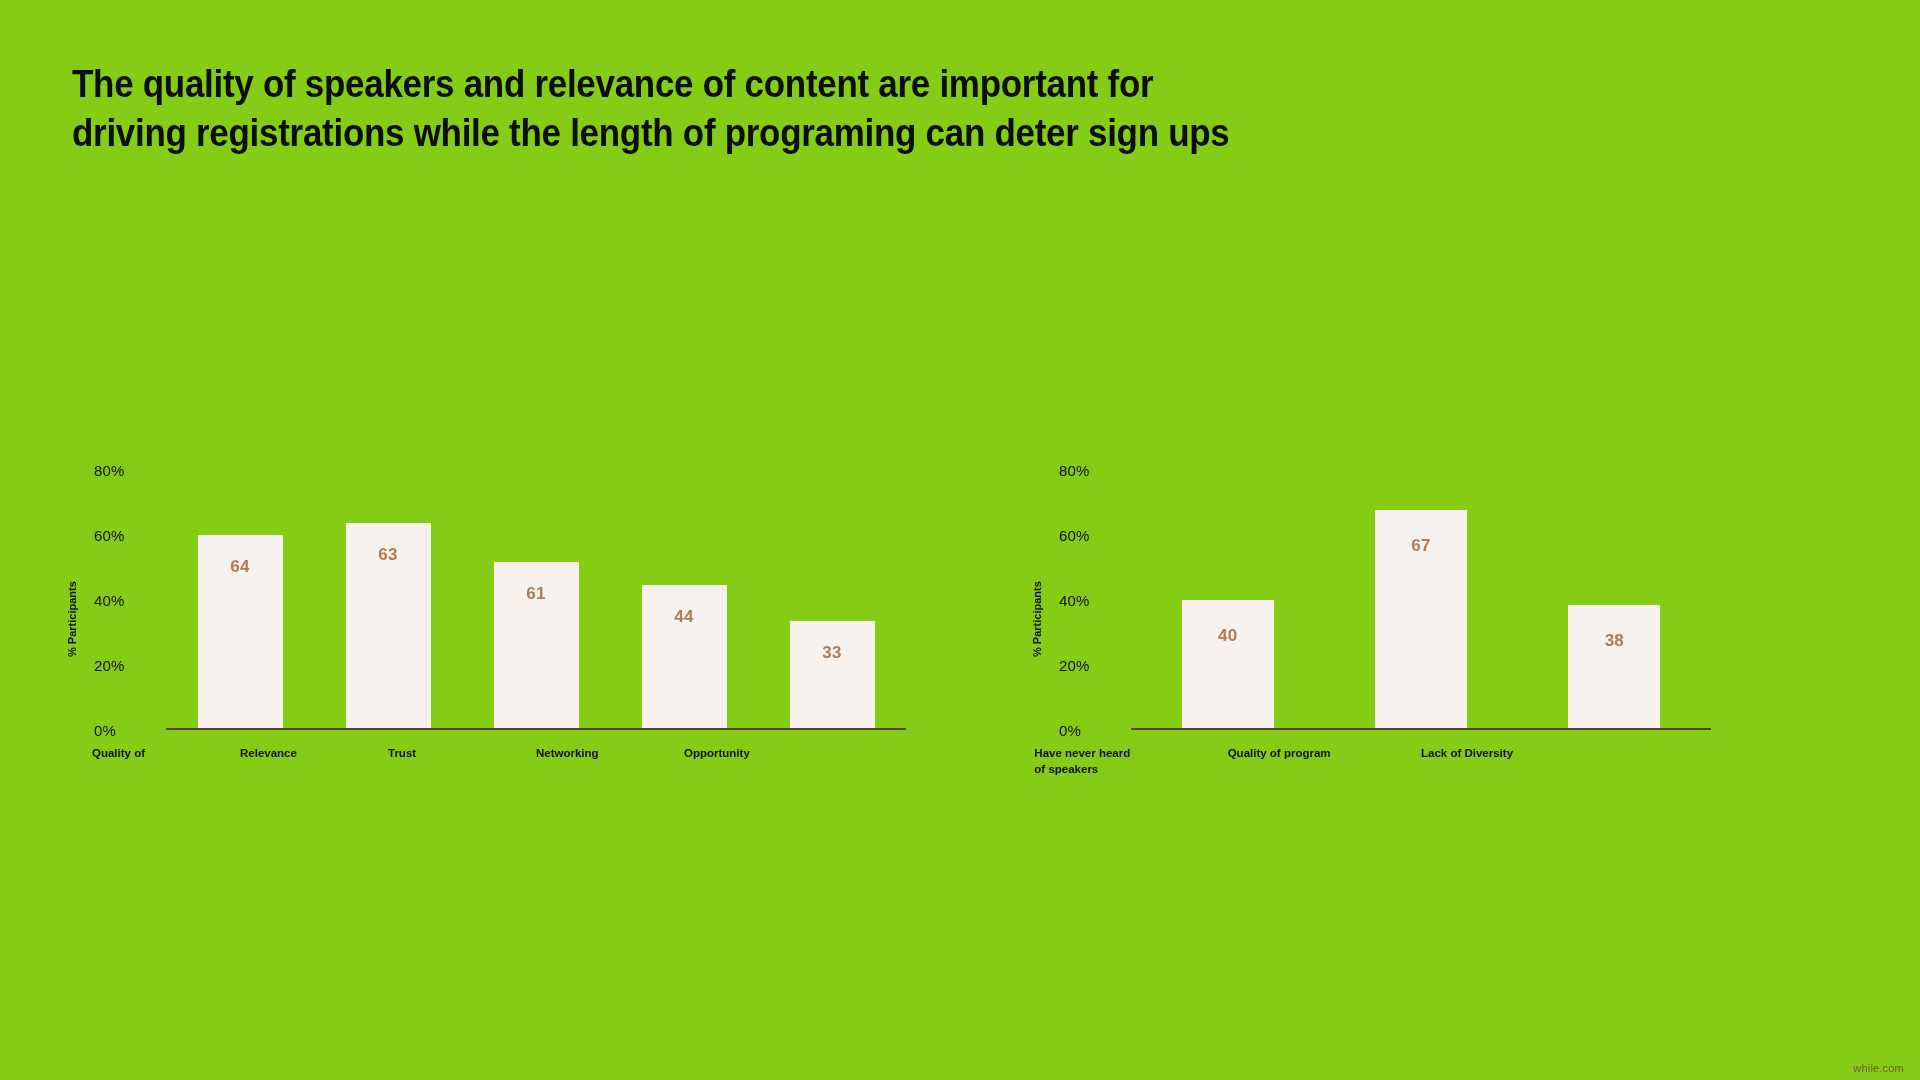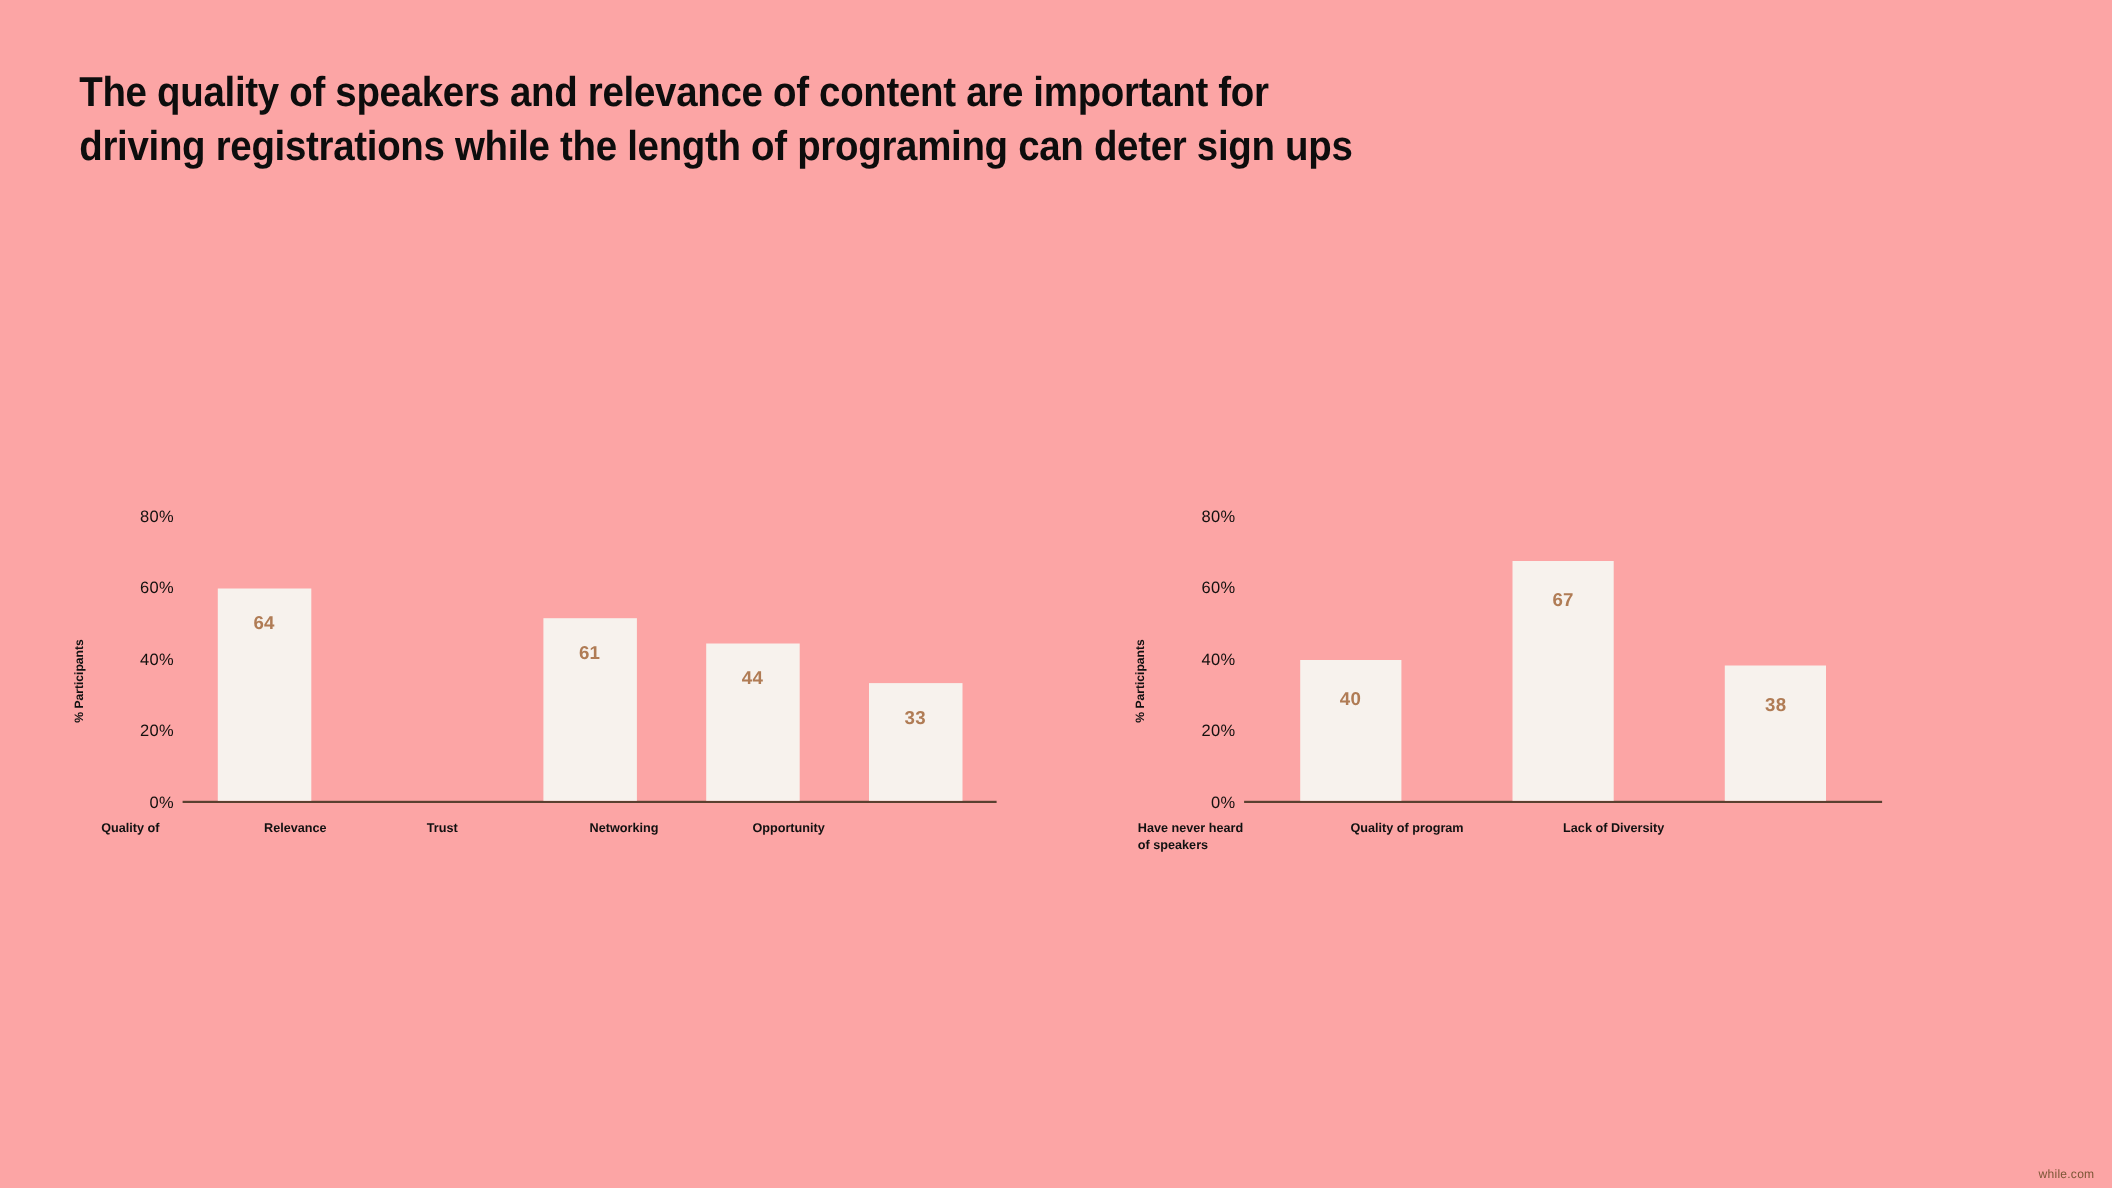--- a/index.html
+++ b/index.html
@@ -5,21 +5,21 @@
   * { margin:0; padding:0; box-sizing:border-box; }
   html, body {
     width:1920px; height:1080px;
     background:#c08459;
     font-family:"Liberation Sans", sans-serif;
     overflow:hidden;
   }
   #slide {
     position:relative;
     width:1920px; height:1080px;
-    background:#fca5a5;
+    background:#84cc16;
   }
 
   
   #title {
     position:absolute;
     left:72px; top:60px;
     width:1680px;
     font-family:"Liberation Sans", sans-serif;
     font-weight:700;
     font-size:38px;
@@ -49,21 +49,21 @@
   #panel-right .axis-title { left:8px;  top:175px; }
 
   .ticks { position:absolute; top:0; width:64px; height:260px; }
   #panel-left  .ticks { left:24px; }
   #panel-right .ticks { left:24px; }
 
   .tick {
     position:absolute;
     right:0;
     width:100%;
-    text-align:right;
+    text-align:left;
     font-size:15px;
     font-weight:400;
     color:#14110f;
     transform:translateY(-50%);
     letter-spacing:0.2px;
   }
 
   .plot {
     position:absolute;
     top:0;
@@ -142,20 +142,23 @@
     </div>
 
     <div class="plot">
       <div class="bar-slot">
         <div class="bar" style="height:193px">
           <div class="bar-value" style="top:22px">64</div>
         </div>
         <div class="cat-label">Quality of</div>
       </div>
       <div class="bar-slot">
+        <div class="bar" style="height:204.75px">
+          <div class="bar-value" style="top:22px">63</div>
+        </div>
         <div class="cat-label">Relevance</div>
       </div>
       <div class="bar-slot">
         <div class="bar" style="height:165.75px">
           <div class="bar-value" style="top:22px">61</div>
         </div>
         <div class="cat-label">Trust</div>
       </div>
       <div class="bar-slot">
         <div class="bar" style="height:143px">

